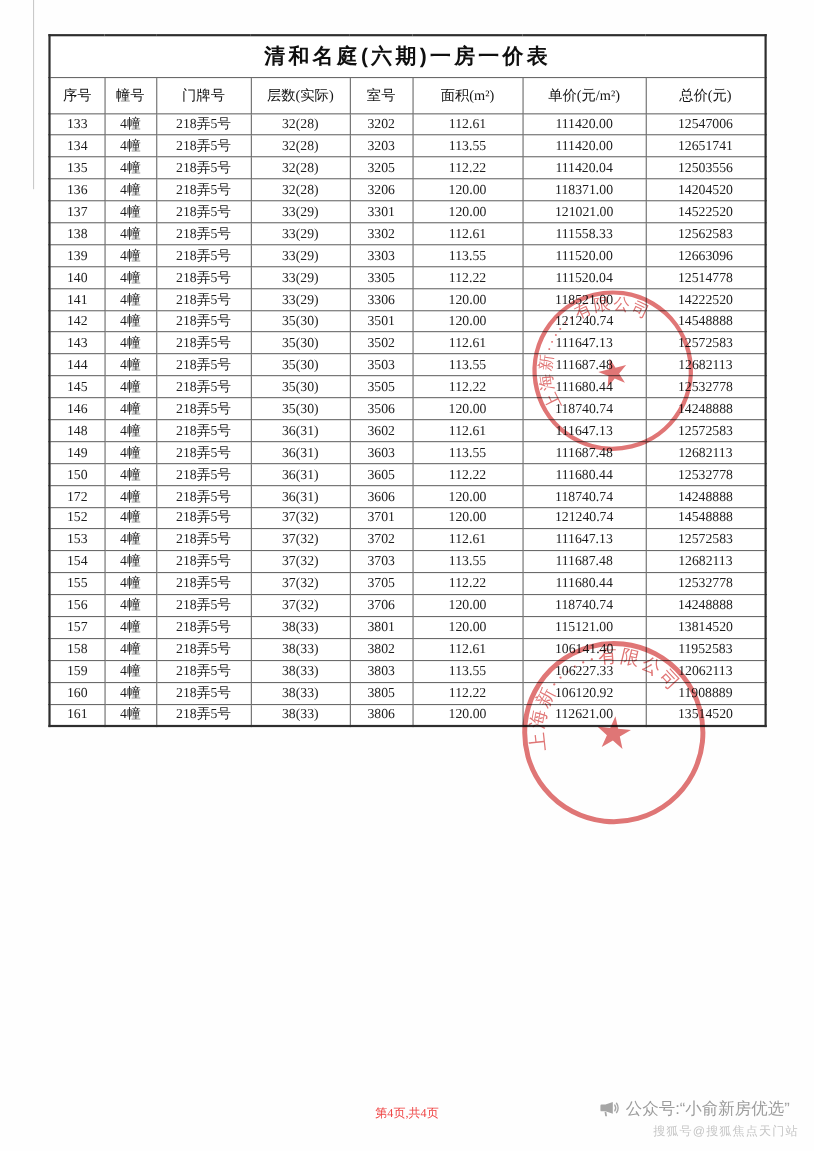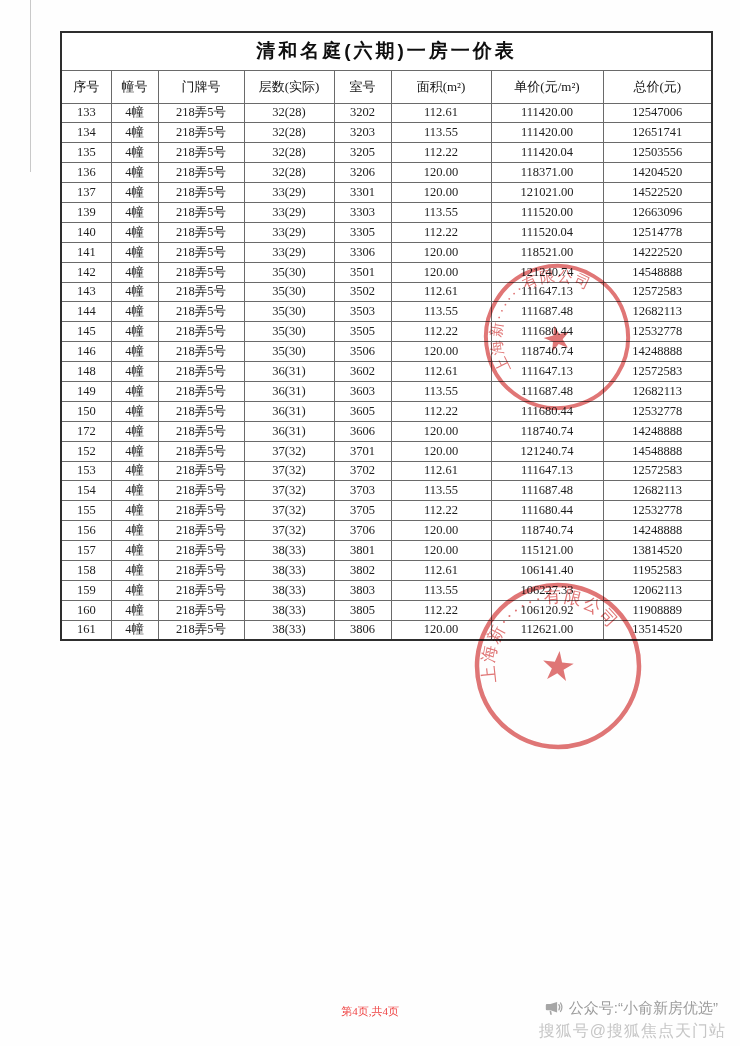--- a/index.html
+++ b/index.html
@@ -13,21 +13,20 @@
   }
   .scan-artifact {
     position:absolute; left:30px; top:0; width:1px; height:172px;
     background:#c9c9c9;
   }
   table.price-table {
     position:absolute; left:44px; top:31px; width:652px;
     border-collapse:collapse; table-layout:fixed;
     border:2px solid #2e2e2e;
     background:#fff;
-    margin-left:16px;
   }
   .price-table th, .price-table td {
     border:1px solid #6a6a6a;
     text-align:center;
     vertical-align:middle;
     overflow:hidden;
     white-space:nowrap;
   }
   .title-cell {
     height:38px;
@@ -71,21 +70,21 @@
   .footer-account {
     position:absolute; top:999px; right:22px;
     display:flex; align-items:center; gap:6px;
     font-size:15px;
     color:#9c9c9c;
     font-family:"Liberation Sans","DejaVu Sans",sans-serif;
     justify-content:space-between;
   }
   .footer-sohu {
     position:absolute; top:1021px; right:14px;
-    font-size:16px;
+    font-size:11px;
     color:#c6c6c6;
     letter-spacing:1px;
     font-family:"Liberation Sans","DejaVu Sans",sans-serif;
   }
   .megaphone { width:18px; height:16px; flex:0 0 auto; }
 </style>
 </head>
 <body>
 
 <div class="scan-artifact"></div>
@@ -161,20 +160,30 @@
         <td>137</td>
         <td>4幢</td>
         <td>218弄5号</td>
         <td>33(29)</td>
         <td>3301</td>
         <td>120.00</td>
         <td>121021.00</td>
         <td>14522520</td>
       </tr>
       <tr>
+        <td>138</td>
+        <td>4幢</td>
+        <td>218弄5号</td>
+        <td>33(29)</td>
+        <td>3302</td>
+        <td>112.61</td>
+        <td>111558.33</td>
+        <td>12562583</td>
+      </tr>
+      <tr>
         <td>139</td>
         <td>4幢</td>
         <td>218弄5号</td>
         <td>33(29)</td>
         <td>3303</td>
         <td>113.55</td>
         <td>111520.00</td>
         <td>12663096</td>
       </tr>
       <tr>

